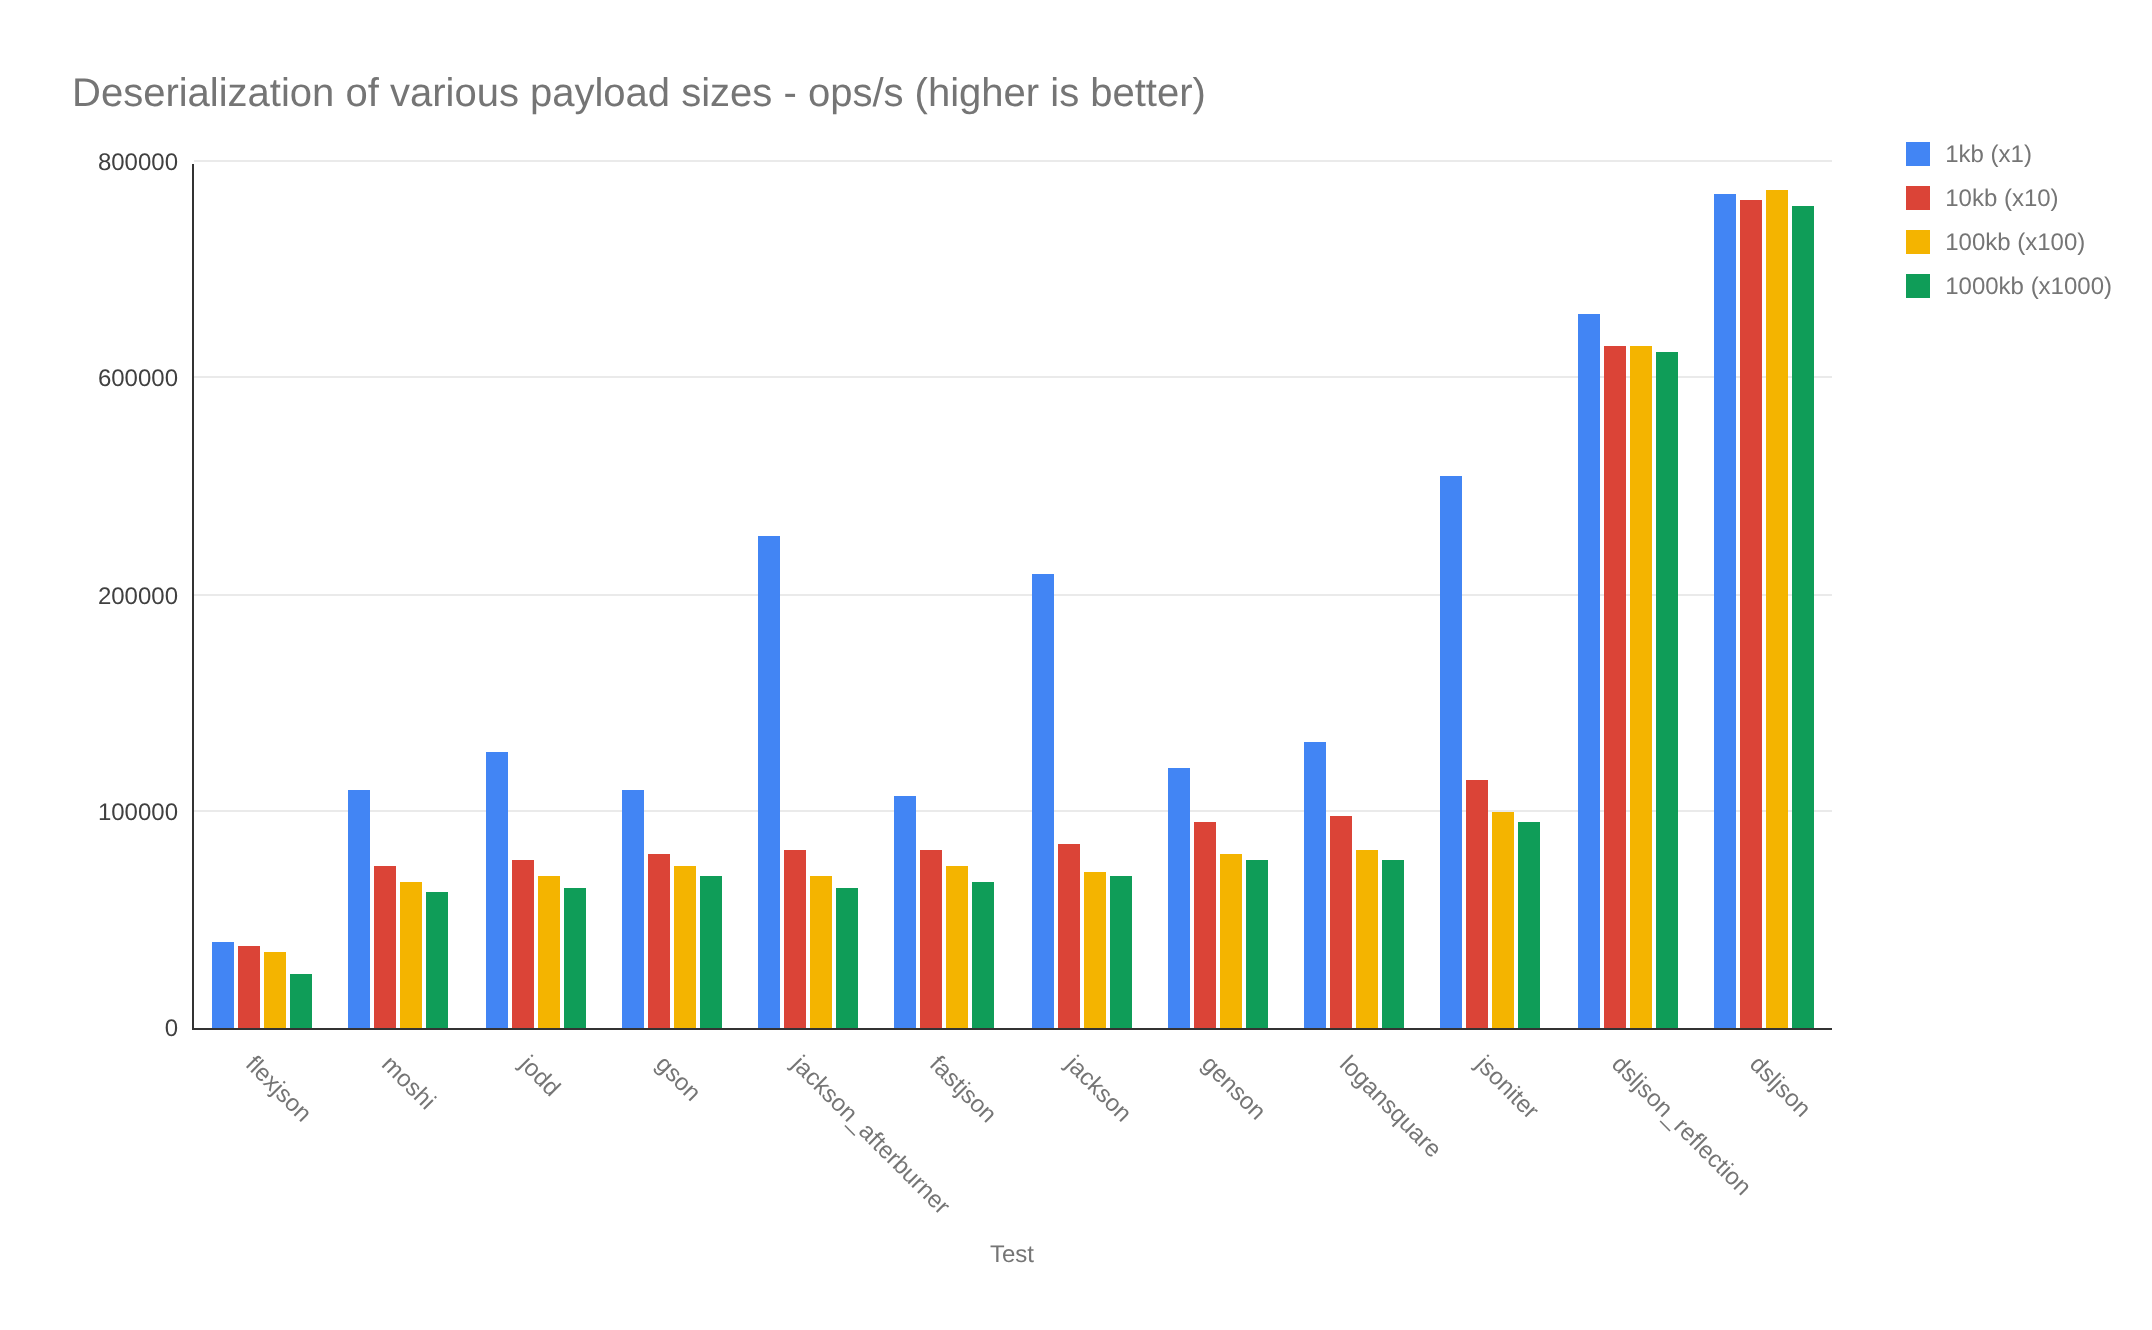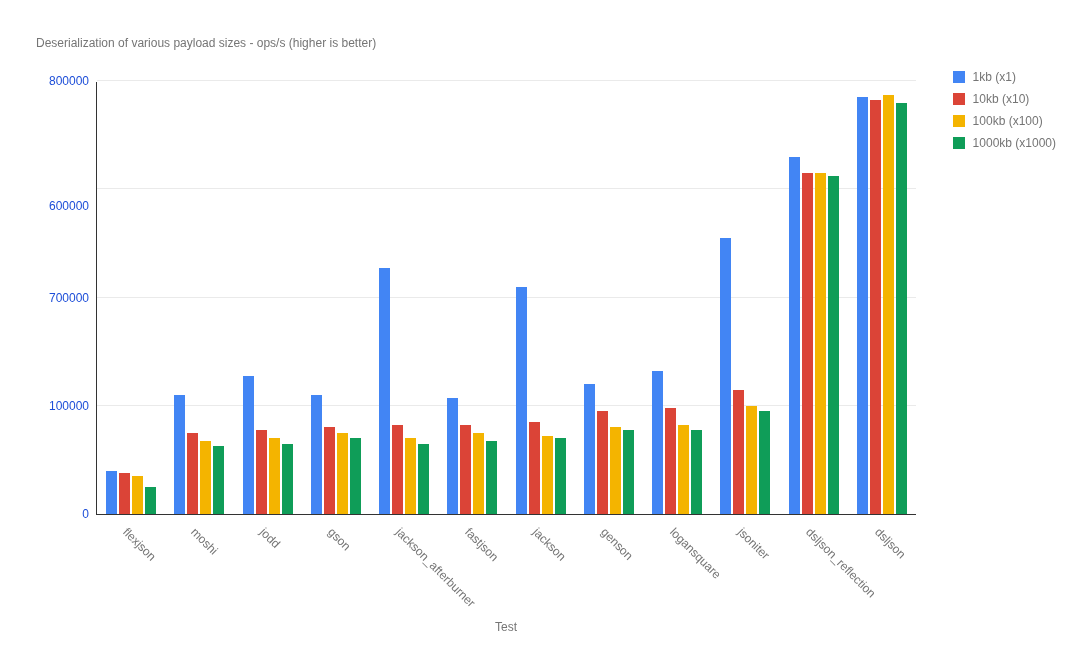--- a/index.html
+++ b/index.html
@@ -9,21 +9,21 @@
     height: 665px;
     background: #ffffff;
     font-family: Arial, sans-serif;
     color: #757575;
     position: relative;
   }
   .title {
     position: absolute;
     left: 36px;
     top: 36px;
-    font-size: 12px;
+    font-size: 20px;
     color: #757575;
   }
   .legend {
     position: absolute;
     right: 20px;
     top: 70px;
     font-size: 12px;
     color: #757575;
   }
   .legend-item {
@@ -51,21 +51,21 @@
     width: 100%;
     height: 0;
     border-top: 1px solid #eaeaea;
   }
   .y-tick {
     position: absolute;
     left: -70px;
     width: 62px;
     text-align: right;
     font-size: 12px;
-    color: #1d4ed8;
+    color: #404040;
     transform: translateY(-50%);
   }
   .groups {
     position: absolute;
     left: 0; right: 0; bottom: 0; top:0;
     display: flex;
     align-items: flex-end;
   }
   .group {
     flex: 1;
@@ -134,23 +134,23 @@
     <span>1000kb (x1000)</span>
   </div>
 </div>
 
 <div class="plot">
   <div id="gridlines">
       <div class="y-tick" style="bottom: 0px; transform: translateY(50%);">0</div>
       <div class="grid-line" style="bottom: 108.25px;"></div>
       <div class="y-tick" style="bottom: 108.25px; transform: translateY(50%);">100000</div>
       <div class="grid-line" style="bottom: 216.5px;"></div>
-      <div class="y-tick" style="bottom: 216.5px; transform: translateY(50%);">700000</div>
+      <div class="y-tick" style="bottom: 216.5px; transform: translateY(50%);">200000</div>
       <div class="grid-line" style="bottom: 324.75px;"></div>
-      <div class="y-tick" style="bottom: 308px; transform: translateY(50%); margin-top: 23px;">600000</div>
+      <div class="y-tick" style="bottom: 325px; transform: translateY(50%); margin-top: 23px;">600000</div>
       <div class="grid-line" style="bottom: 433px;"></div>
       <div class="y-tick" style="bottom: 433px; transform: translateY(50%);">800000</div>
     </div>
   <div class="groups" id="groups">
       <div class="group">
         <div class="bar" style="height: 43.3px; background: rgb(66, 133, 244);"></div>
         <div class="bar" style="height: 40.5938px; background: rgb(219, 68, 55);"></div>
         <div class="bar" style="height: 37.8875px; background: rgb(244, 180, 0);"></div>
         <div class="bar" style="height: 27.0625px; background: rgb(15, 157, 88);"></div>
       </div>

